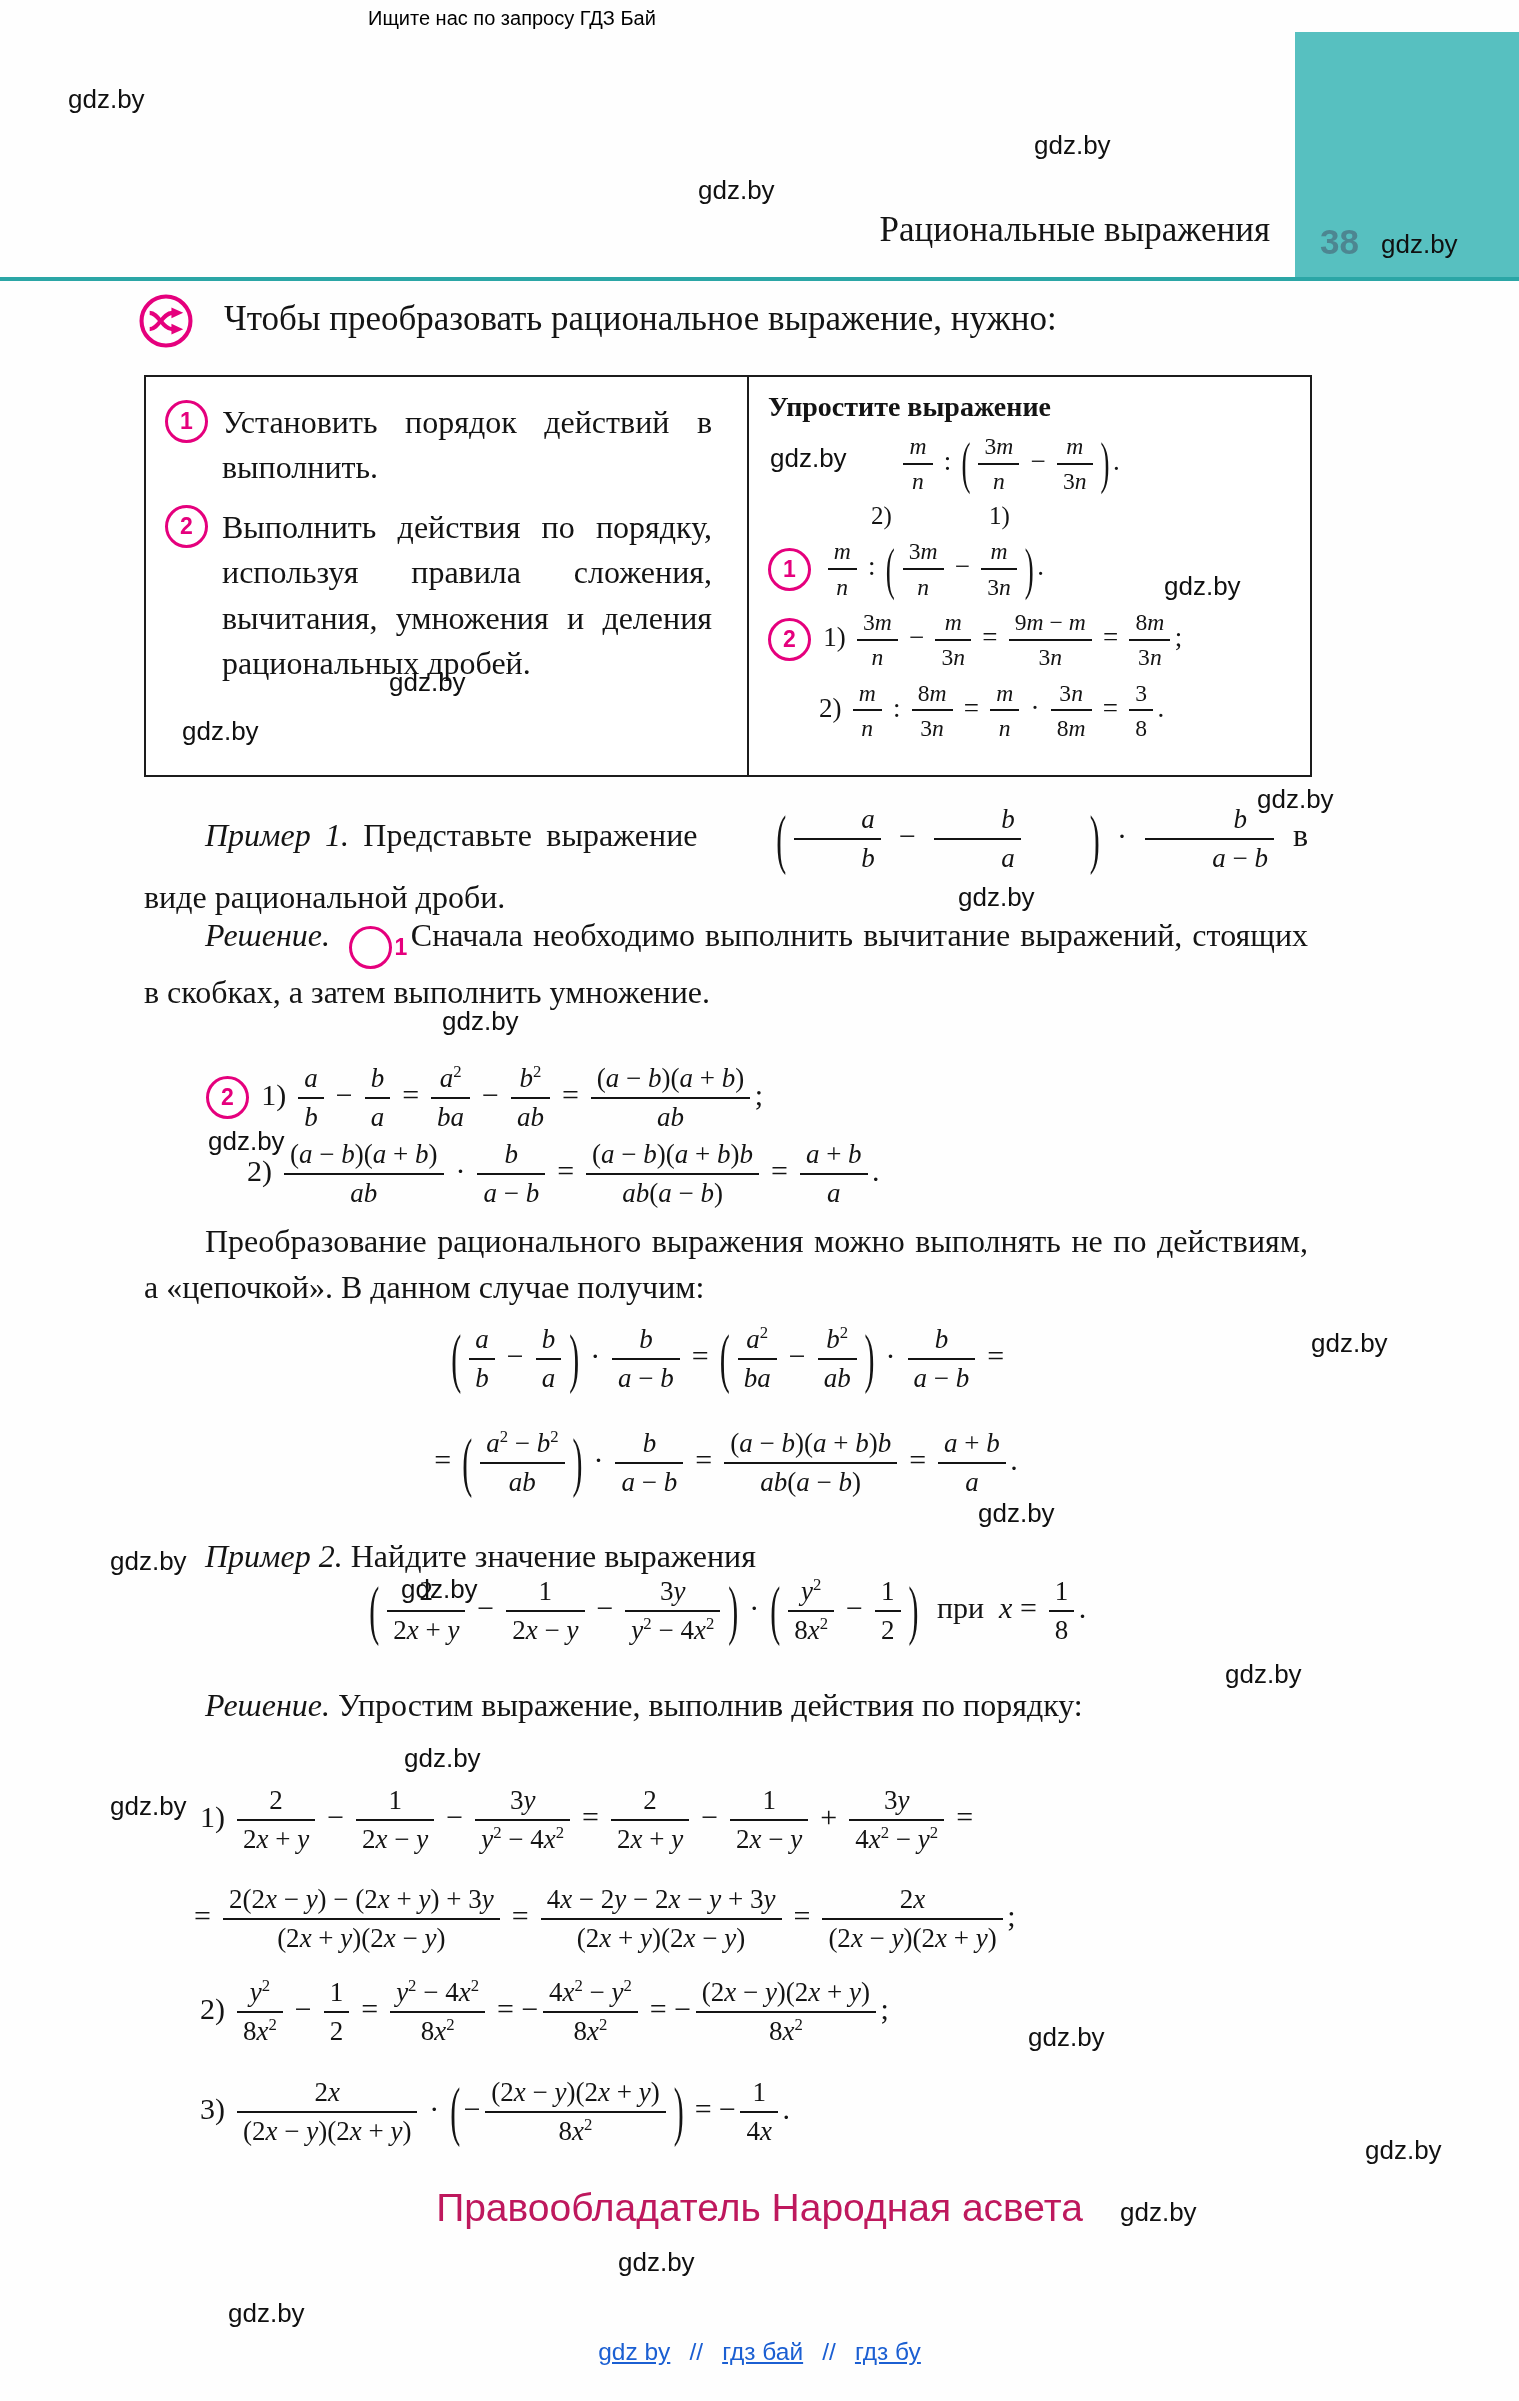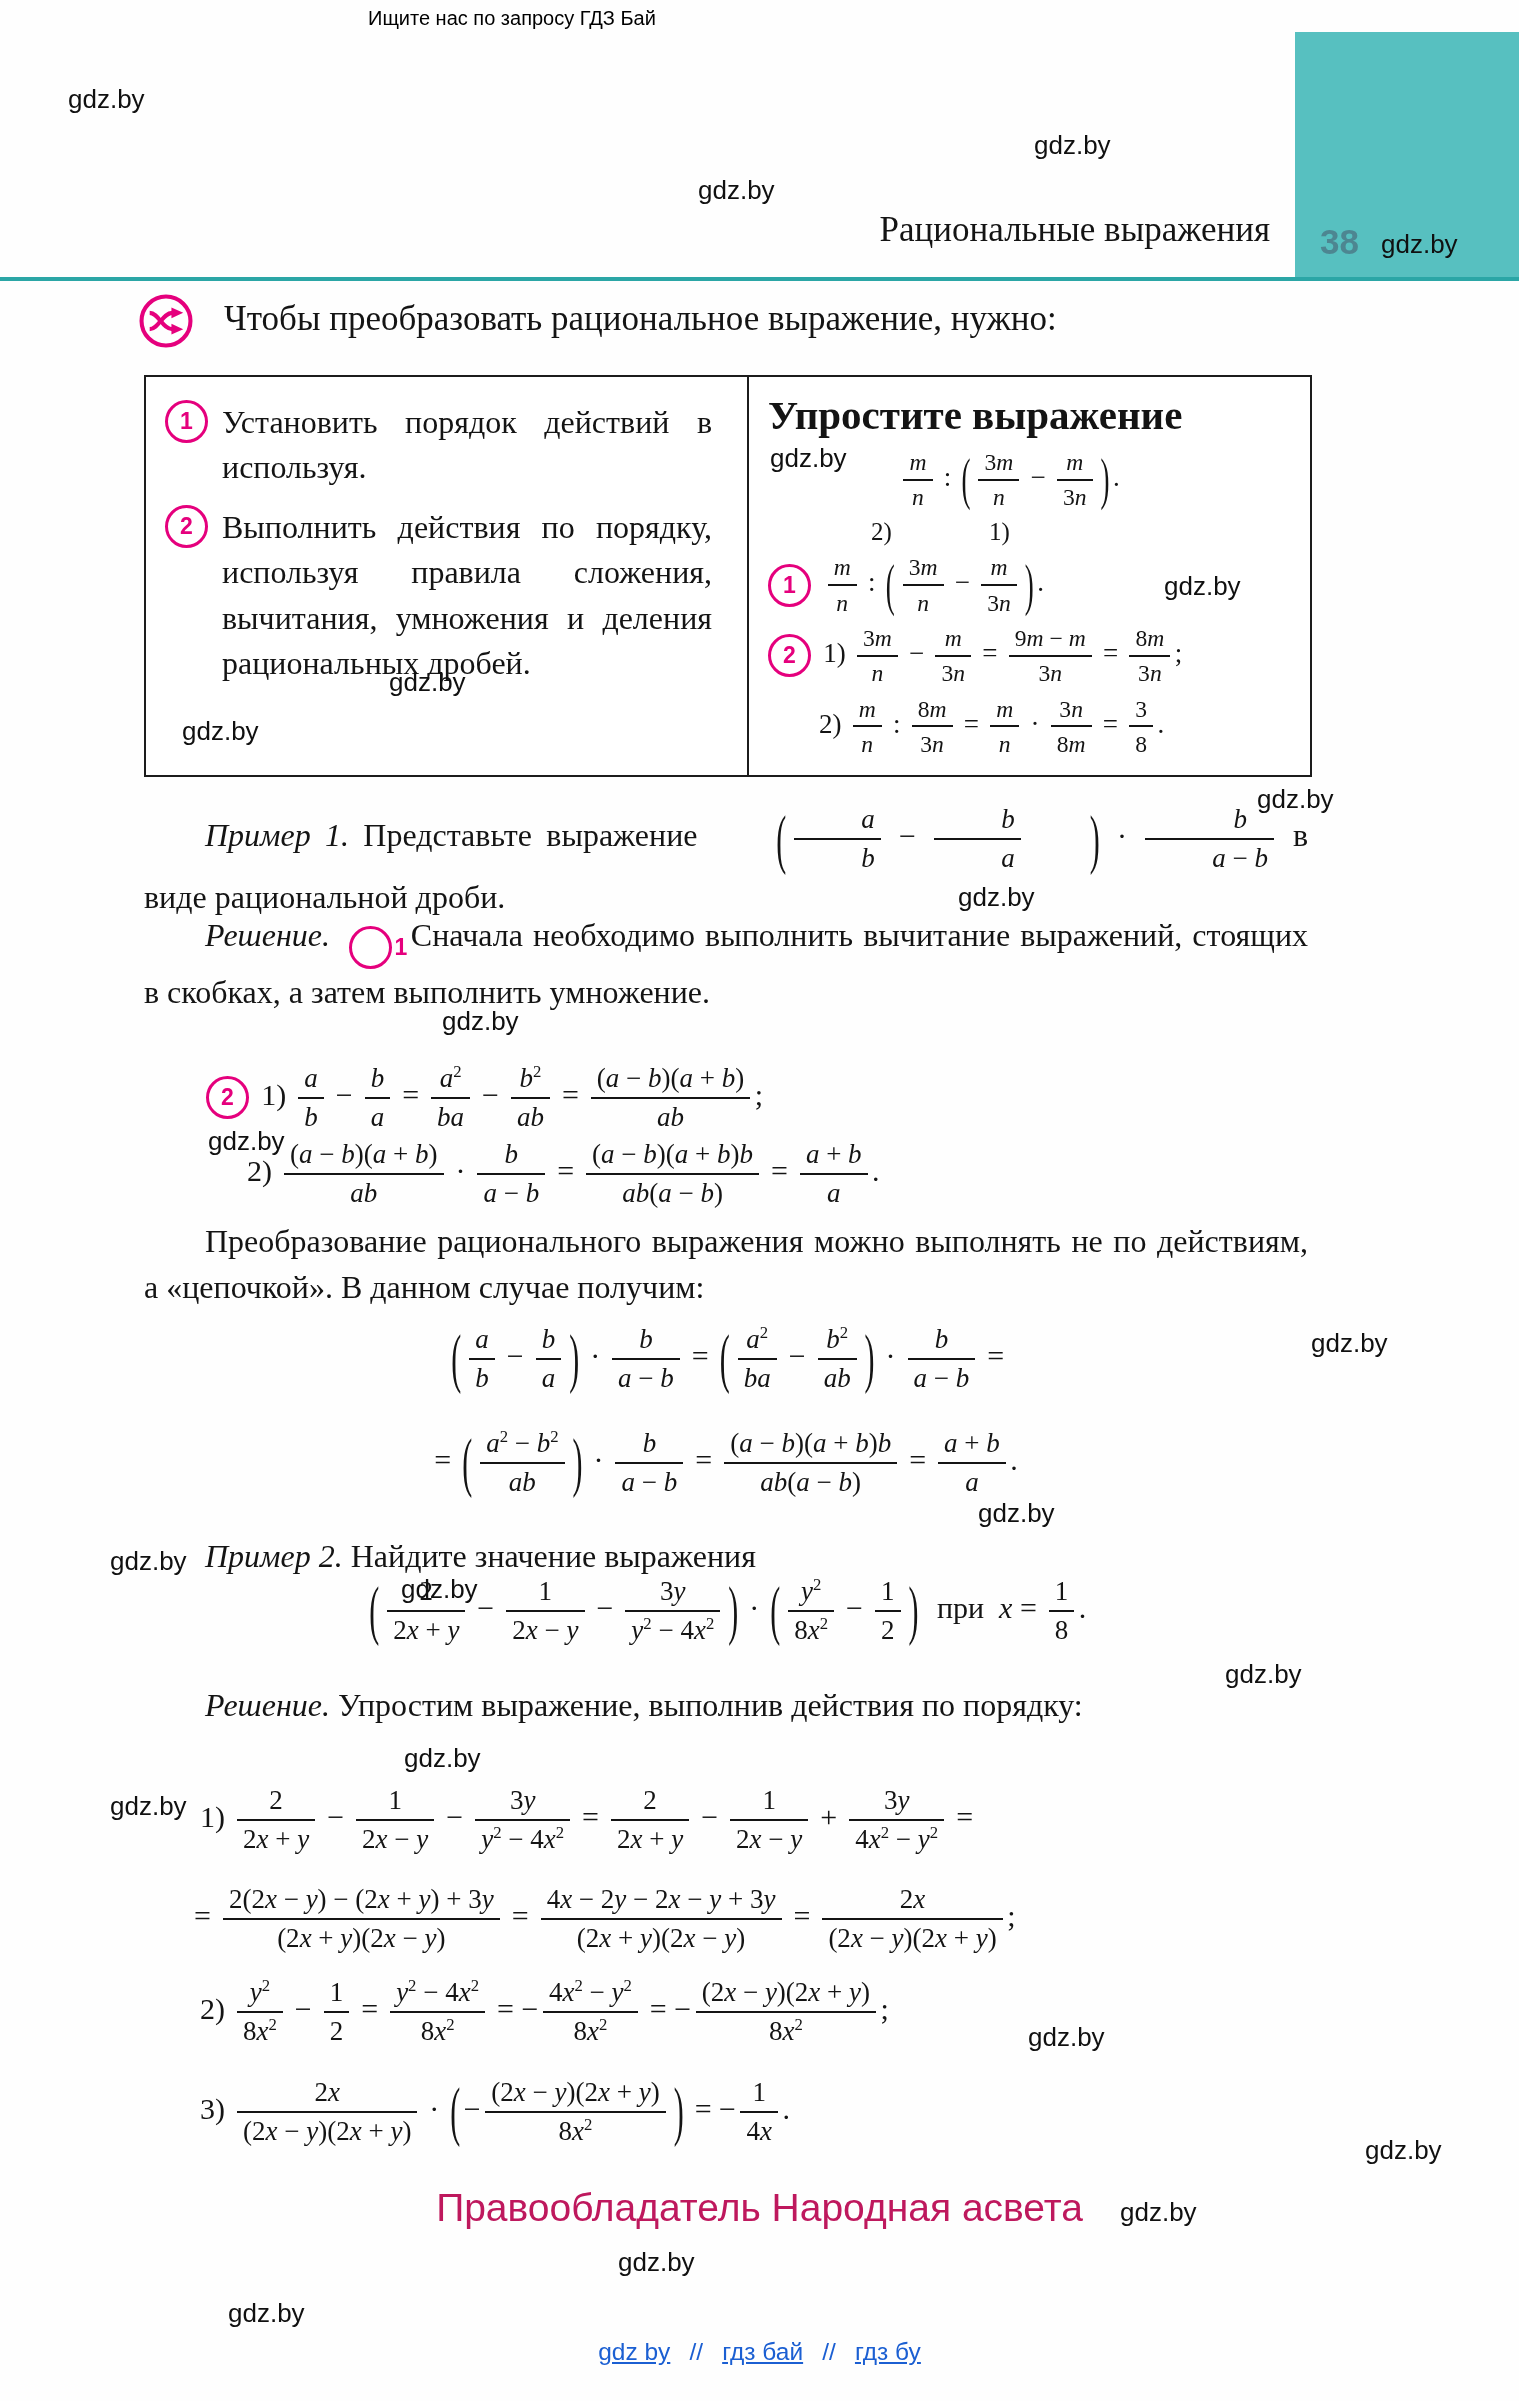--- a/index.html
+++ b/index.html
@@ -11,21 +11,21 @@
   .header-title{font-size:35px}
   .teal-block{background:#57c0c0}
   .page-num{font-family:"Liberation Sans",sans-serif;font-weight:bold;font-size:35px;color:#4d8691}
   .rule{background:#2ba6a6}
   .box-title{font-weight:normal;font-size:35px;white-space:nowrap}
   .rules-box{border:2.6px solid #1c1c1c;display:flex;background:#fff}
   .box-left{width:595px;border-right:2.6px solid #1c1c1c;padding:23px 23px 17.5px 19px}
   .box-right{width:564px;padding:14px 12.3px 12.3px 19px}
   .rule-item{display:flex;gap:14px;margin-bottom:14px;align-items:flex-start}
   .rule-text{font-size:32px;line-height:1.42;text-align:justify;width:490px}
-  .box-right-heading{font-weight:bold;font-size:41px;margin-bottom:8.8px}
+  .box-right-heading{font-weight:bold;font-size:28px;margin-bottom:8.8px}
   .badge{display:inline-flex;flex:none;align-items:center;justify-content:center;width:37px;height:37px;
          border:3.5px solid #e5007d;border-radius:50%;color:#e5007d;font-weight:bold;font-size:23px;
          font-family:"Liberation Sans",sans-serif;vertical-align:middle;background:#fff}
   .badge-inline{margin:0 8.8px;vertical-align:-8.8px}
   .markers{font-size:25px;margin:7px 0 0 0}
   .markers span:first-child{margin-left:103px}
   .markers span:nth-child(2){margin-left:91px}
   .mrow{display:flex;align-items:center;gap:12.3px;margin-top:7px}
   .math{font-size:30px;white-space:nowrap}
   .box-right .math{font-size:27px}
@@ -63,21 +63,21 @@
     <polygon points="38,17 51,23 38,29" fill="#e5007d"></polygon>
   </svg>
 </span>
 
 <div class="abs box-title" style="left:224px;top:299px">Чтобы преобразовать рациональное выражение, нужно:</div>
 
 <div class="abs rules-box" style="left:144px;top:375px;width:1164px;min-height:398px">
   <div class="box-left">
     <div class="rule-item">
       <span class="badge">1</span>
-      <div class="rule-text">Установить порядок действий в используя.</div>
+      <div class="rule-text">Установить порядок действий в выполнить.</div>
     </div>
     <div class="rule-item">
       <span class="badge">2</span>
       <div class="rule-text">Выполнить действия по порядку, используя правила сложения, вычитания, умножения и деления рациональных дробей.</div>
     </div>
   </div>
   <div class="box-right">
     <div class="box-right-heading">Упростите выражение</div>
     <div class="math" style="margin-left:131px"><span class="frac"><span class="fn"><i>m</i></span><span class="fd"><i>n</i></span></span>&nbsp;:&nbsp;<span class="bp">(</span><span class="frac"><span class="fn">3<i>m</i></span><span class="fd"><i>n</i></span></span>&nbsp;−&nbsp;<span class="frac"><span class="fn"><i>m</i></span><span class="fd">3<i>n</i></span></span><span class="bp">)</span>.</div>
     <div class="markers">

